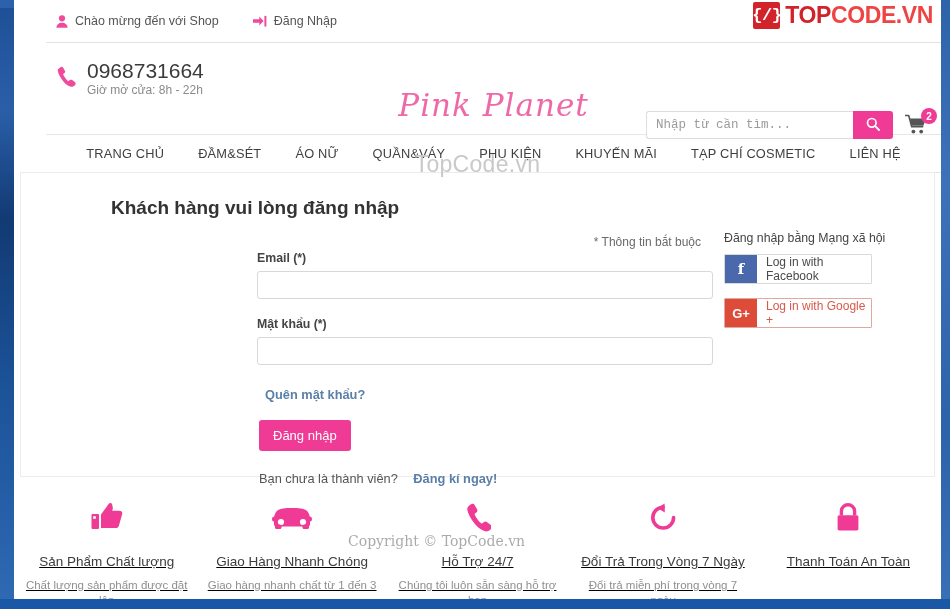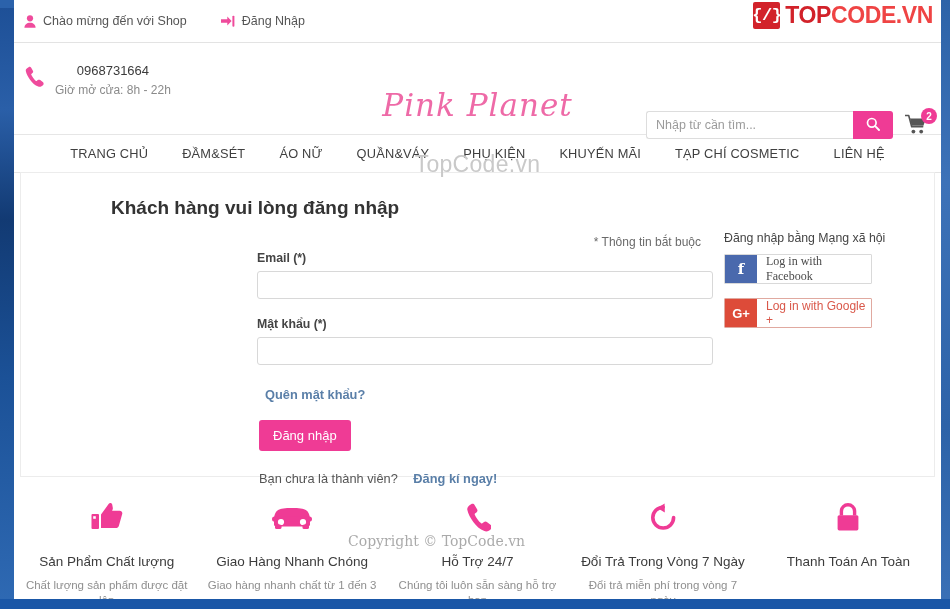--- a/index.html
+++ b/index.html
@@ -24,21 +24,21 @@
   }
   .edge-bottom {
     position: absolute; left: 0; bottom: 0; width: 950px; height: 10px;
     background: #1a57a7; z-index: 41;
   }
   .edge-top-left {
     position: absolute; left:0; top:0; width:14px; height:8px; background:#2b62ab; z-index:42;
   }
 
   
-  .page { position: absolute; left: 14px; top: 0; width: 927px; height: 599px; background: #fff; overflow: hidden; }
+  .page { position: absolute; left: 14px; top: 0; width: 927px; height: 599px; background: #fff; overflow: hidden; padding-left: 32px; }
 
   
   .topbar {
     position: relative; height: 43px; border-bottom: 1px solid #e3e3e3;
     display: flex; align-items: center; padding-left: 10px;
   }
   .topbar-item { display: flex; align-items: center; gap: 7px; font-size: 12.5px; color: #555; }
   .topbar-item + .topbar-item { margin-left: 34px; }
   .ic-pink { color: #ef4b9c; display:inline-flex; align-items:center; }
   .ic-pink svg { display:block; }
@@ -55,36 +55,36 @@
     font-size: 17px; font-family: "Liberation Mono", monospace; font-weight: bold;
     border-radius: 2px;
   }
   .tc-red { color: #d2222a; }
   .tc-dark { color: #ef4444; }
 
   
   .header { position: relative; height: 92px; border-bottom: 1px solid #e6e6e6; }
   .hdr-phone { position: absolute; left: 10px; top: 18px; display: flex; gap: 11px; align-items: flex-start; }
   .hdr-phone .pic { color: #ef4b9c; margin-top: 5px; }
-  .phone-num { font-size: 13px; color: #3b3b3b; line-height: 20px; text-align: center; }
+  .phone-num { font-size: 21px; color: #3b3b3b; line-height: 20px; }
   .phone-sub { font-size: 12px; color: #8a8a8a; line-height: 18px; }
 
   .brand {
     position: absolute; left: 0; right: 0; top: 44px; text-align: center;
     font-family: "DejaVu Serif", serif; font-style: italic; font-size: 31px;
     color: #ee6aa7; letter-spacing: 1px;
   }
 
   .hdr-search { position: absolute; right: 10px; top: 68px; display: flex; align-items: center; gap: 12px; }
   .search-wrap { display: flex; }
   .search-input {
     width: 207px; height: 28px; border: 1px solid #ddd; border-right: none;
     font-size: 12.5px; color: #333; padding: 0 9px; outline: none;
     border-radius: 3px 0 0 3px; background: #fff;
-    font-family: Liberation Sans, sans-serif;
+    font-family: Liberation Mono, monospace;
   }
   .search-input::placeholder { color: #9b9b9b; }
   .search-btn {
     width: 40px; height: 28px; background: #ef3b95; border: none; cursor: pointer;
     border-radius: 0 3px 3px 0; display: flex; align-items: center; justify-content: center;
   }
   .cart { position: relative; width: 26px; height: 28px; display:flex; align-items:flex-end; }
   .cart-badge {
     position: absolute; top: -3px; right: -6px; width: 16px; height: 16px; border-radius: 50%;
     background: #ef3b95; color: #fff; font-size: 10px; font-weight: bold;
@@ -146,29 +146,29 @@
     display: flex; align-items: stretch; width: 148px; height: 30px;
     border: 1px solid #d9d9d9; background: #fff; margin-bottom: 14px;
     border-radius: 1px; cursor: pointer; overflow: hidden;
   }
   .soc-icon { width: 32px; display: flex; align-items: center; justify-content: center;
     color: #fff; font-weight: bold; font-size: 15px; }
   .soc-fb .soc-icon { background: #4a69ad; font-family: "DejaVu Serif", serif; }
   .soc-gg { border-color: #e0a9a0; }
   .soc-gg .soc-icon { background: #dd4b39; font-size: 13px; }
   .soc-label { flex: 1; display: flex; align-items: center; padding-left: 9px; font-size: 12px; }
-  .soc-fb .soc-label { color: #4a4a4a; font-family: Liberation Serif, serif; }
+  .soc-fb .soc-label { color: #4a4a4a; }
   .soc-gg .soc-label { color: #d9584a; }
 
   
   .features {
     position: absolute; left: 0; top: 500px; width: 927px;
     display: flex;
   }
-  .feature { flex: 1; text-align: center; padding: 0 6px; }
+  .feature { flex: 1; text-align: center; padding: 0 6px; text-decoration: underline; }
   .feat-icon { color: #ef3b95; height: 34px; display: flex; align-items: center; justify-content: center; }
   .feat-title { margin-top: 20px; font-size: 13.5px; color: #3c3c3c; }
   .feat-sub { margin-top: 9px; font-size: 11.5px; color: #8f8f8f; line-height: 15px; }
 
   
   .wm-copy {
     position: absolute; left: 348px; top: 533px; z-index: 35;
     font-family: "DejaVu Serif", serif; font-size: 14px; color: #9c9c9c;
     opacity: 0.85; white-space: nowrap; pointer-events: none;
   }

